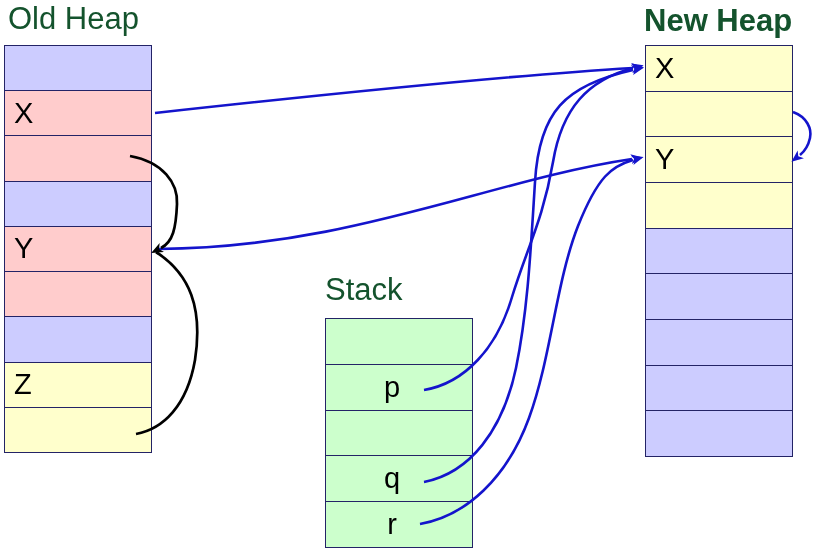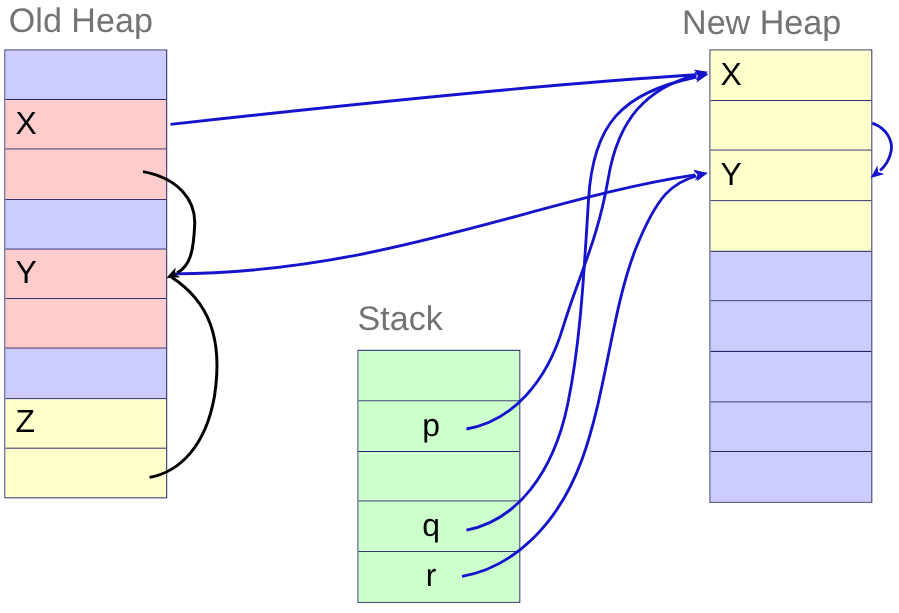--- a/index.html
+++ b/index.html
@@ -1,20 +1,20 @@
 <!DOCTYPE html>
 <html style="--lavender: #ccccff; --pink: #ffcccc; --yellow: #ffffcc; --green: #ccffcc; --border: #232366; --arrow-blue: #1414cc; --arrow-black: #000000;"><head>
 <meta charset="utf-8">
 <style>
   html,body{margin:0;padding:0;background:#ffffff;}
   #canvas{
     position:relative;width:817px;height:557px;background:#fff;overflow:hidden;
     font-family:"Liberation Sans",sans-serif;color:#000;
   }
-  .title{position:absolute;font-size:31px;font-weight:400;color:#737373;white-space:nowrap;}
+  .title{position:absolute;font-size:31px;font-weight:400;color:#14532d;white-space:nowrap;}
   .box{
     position:absolute;display:flex;flex-direction:column;box-sizing:border-box;
     border:1.7px solid var(--border);
   }
   .cell{
     flex:1 1 0;border-bottom:1.7px solid var(--border);
     display:flex;align-items:center;box-sizing:border-box;min-height:0;
   }
   .cell:last-child{border-bottom:none;}
   .cell.lavender{background:var(--lavender);}
@@ -29,21 +29,21 @@
   .arrow-blue{stroke:var(--arrow-blue);stroke-width:2.6px;}
   .arrow-black{stroke:var(--arrow-black);stroke-width:2.7px;}
 </style>
 </head>
 <body>
 
 <div id="canvas">
 
   <div class="title" style="left:8px;top:1px;">Old Heap</div>
 
-  <div class="title" style="left:620px;top:3px;">New Heap</div>
+  <div class="title" style="left:644px;top:3px;font-weight:bold;">New Heap</div>
 
   <div class="title" style="left:325px;top:272px;width:148px;text-align:left;">Stack</div>
 
   <div class="box" style="left:4px;top:45px;width:148px;height:408px;">
       <div class="cell lavender">
         <span class="cell-label"></span>
       </div>
       <div class="cell pink">
         <span class="cell-label">X</span>
       </div>

